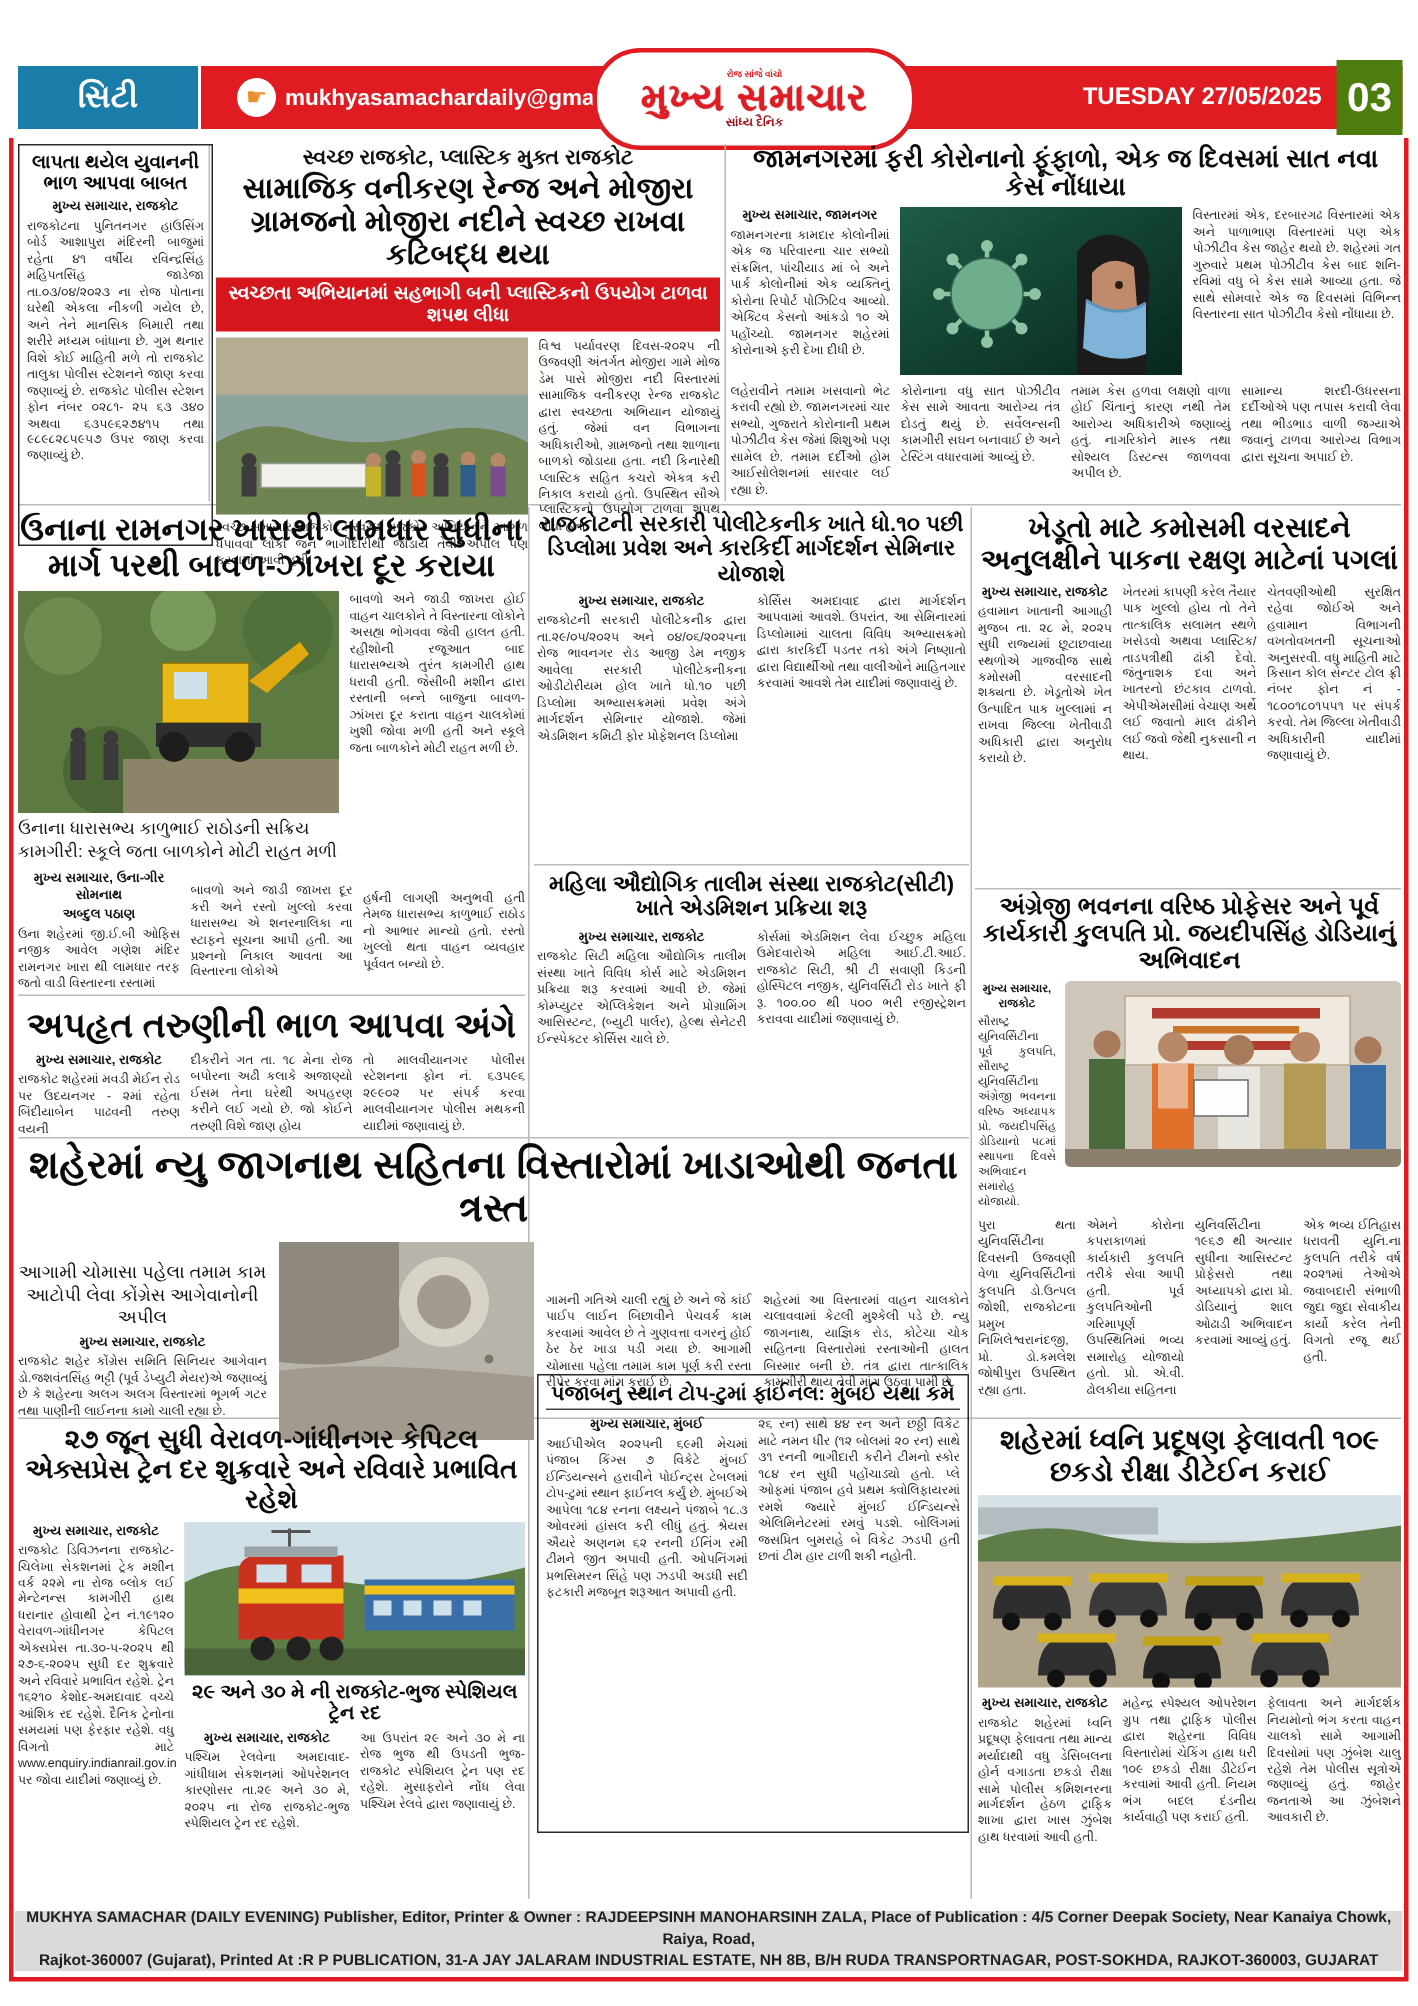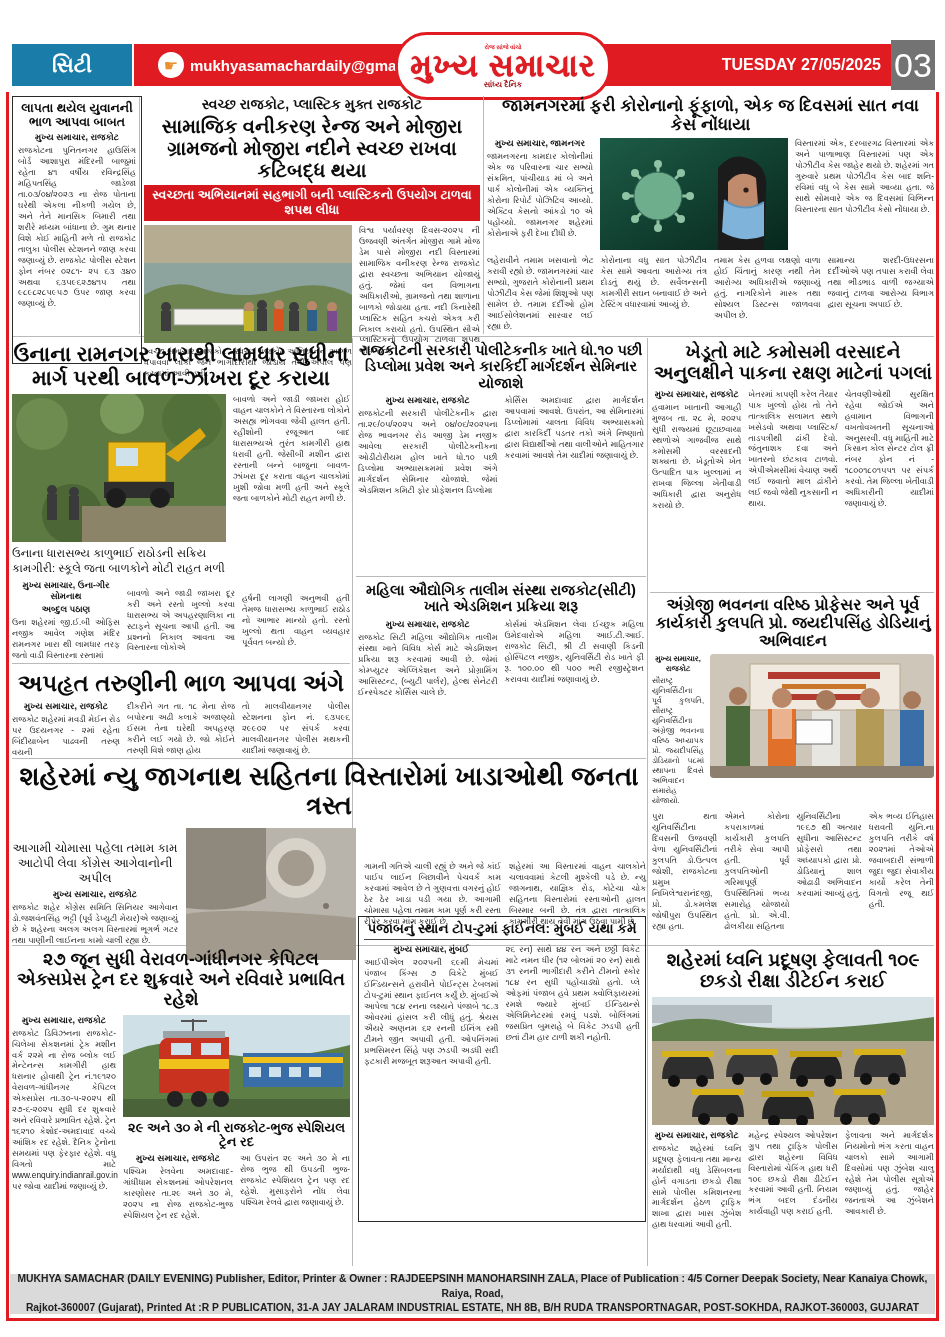--- a/index.html
+++ b/index.html
@@ -10,26 +10,26 @@
   .redbar-top{position:absolute;left:134px;top:44px;right:10px;height:42px;background:#e01b22;}
   .citybox{position:absolute;left:12px;top:44px;width:120px;height:42px;background:#1a7ca9;
            color:#fff;font-weight:800;font-size:21px;display:flex;align-items:center;justify-content:center;}
   .emailwrap{position:absolute;left:158px;top:44px;height:42px;display:flex;align-items:center;gap:6px;}
   .hand{width:26px;height:26px;background:#fff;border-radius:50%;display:flex;align-items:center;justify-content:center;
         color:#e8912d;font-size:16px;}
   .email{color:#fff;font-weight:700;font-size:15px;}
   .logopill{position:absolute;left:395px;top:32px;width:210px;height:62px;background:#fff;border:3px solid #e01b22;
             border-radius:32px;display:flex;flex-direction:column;align-items:center;justify-content:center;line-height:1;}
   .logotop{font-size:6px;color:#e01b22;font-weight:700;}
-  .logotitle{font-size:31px;color:#e01b22;font-weight:800;letter-spacing:1px;text-shadow:0 0 1px #9e0d12;}
+  .logotitle{font-size:25px;color:#e01b22;font-weight:800;letter-spacing:1px;text-shadow:0 0 1px #9e0d12;}
   .logobottom{font-size:8px;color:#9e0d12;font-weight:700;}
   .dateline{position:absolute;right:64px;top:44px;height:42px;display:flex;align-items:center;
             color:#fff;font-weight:800;font-size:16px;}
-  .pagenum{position:absolute;right:10px;top:40px;width:44px;height:50px;background:#737373;color:#fff;
-           font-weight:400;font-size:34px;display:flex;align-items:center;justify-content:center;}
+  .pagenum{position:absolute;right:10px;top:40px;width:44px;height:50px;background:#4d7c0f;color:#fff;
+           font-weight:700;font-size:27px;display:flex;align-items:center;justify-content:center;}
   
   .edge{background:#e01b22;position:absolute;}
   .sep{background:#b9b9b9;position:absolute;}
   
   .hl{font-weight:800;color:#0a0a0a;text-align:center;line-height:1.13;}
   .kicker{font-weight:800;font-size:14px;text-align:center;color:#111;}
   .redbox{background:#d6161d;color:#fff;font-weight:800;font-size:12.6px;text-align:center;padding:3px 2px;margin:4px 0;}
   .byline{font-weight:700;font-size:8.8px;text-align:center;margin-bottom:2px;color:#111;}
   .bd{font-size:8.3px;line-height:1.32;text-align:justify;color:#202020;}
   .cols{display:flex;gap:7px;}
@@ -197,21 +197,21 @@
         <div class="caption" style="margin-top:4px;">ઉનાના ધારાસભ્ય કાળુભાઈ રાઠોડની સક્રિય કામગીરી: સ્કૂલે જતા બાળકોને મોટી રાહત મળી</div>
       </div>
       <div class="col bd">બાવળો અને જાડી જાખરા હોઈ વાહન ચાલકોને તે વિસ્તારના લોકોને અસહ્ય ભોગવવા જેવી હાલત હતી. રહીશોની રજૂઆત બાદ ધારાસભ્યએ તુરંત કામગીરી હાથ ધરાવી હતી. જેસીબી મશીન દ્વારા રસ્તાની બન્ને બાજુના બાવળ-ઝાંખરા દૂર કરાતા વાહન ચાલકોમાં ખુશી જોવા મળી હતી અને સ્કૂલે જતા બાળકોને મોટી રાહત મળી છે.</div>
     </div>
     <div class="cols" style="margin-top:5px;align-items:center;">
       <div class="col">
         <div class="byline">મુખ્ય સમાચાર, ઉના-ગીર સોમનાથ</div>
         <div class="byline">અબ્દુલ પઠાણ</div>
         <div class="bd">ઉના શહેરમાં જી.ઈ.બી ઓફિસ નજીક આવેલ ગણેશ મંદિર રામનગર ખારા થી લામધાર તરફ જતો વાડી વિસ્તારના રસ્તામાં</div>
       </div>
-      <div class="col bd">બાવળો અને જાડી જાખરા દૂર કરી અને રસ્તો ખુલ્લો કરવા ધારાસભ્ય એ અપહરણાલિકા ના સ્ટાફને સૂચના આપી હતી. આ પ્રશ્નનો નિકાલ આવતા આ વિસ્તારના લોકોએ</div>
+      <div class="col bd">બાવળો અને જાડી જાખરા દૂર કરી અને રસ્તો ખુલ્લો કરવા ધારાસભ્ય એ શનરનાલિકા ના સ્ટાફને સૂચના આપી હતી. આ પ્રશ્નનો નિકાલ આવતા આ વિસ્તારના લોકોએ</div>
       <div class="col bd">હર્ષની લાગણી અનુભવી હતી તેમજ ધારાસભ્ય કાળુભાઈ રાઠોડ નો આભાર માન્યો હતો. રસ્તો ખુલ્લો થતા વાહન વ્યવહાર પૂર્વવત બન્યો છે.</div>
     </div>
   </div>
 
   <div class="abs" style="left:12px;top:670px;width:338px;">
     <div class="hl" style="font-size:23px;">અપહૃત તરુણીની ભાળ આપવા અંગે</div>
     <div class="cols" style="margin-top:5px;">
       <div class="col">
         <div class="byline">મુખ્ય સમાચાર, રાજકોટ</div>
         <div class="bd">રાજકોટ શહેરમાં મવડી મેઈન રોડ પર ઉદયનગર - ૨માં રહેતા બિંદીયાબેન પાઢવની તરુણ વયની</div>

